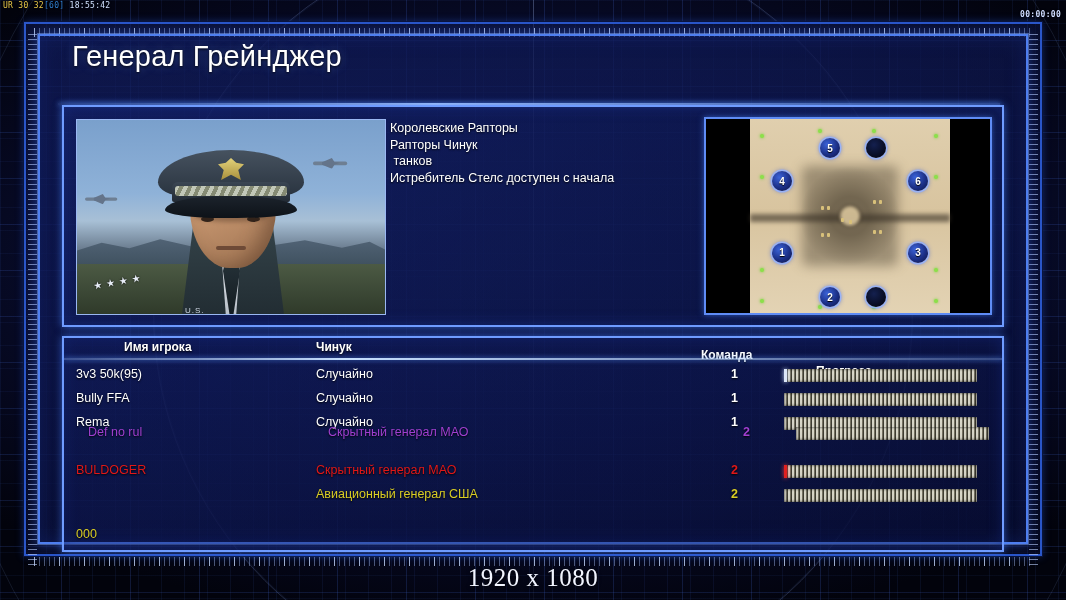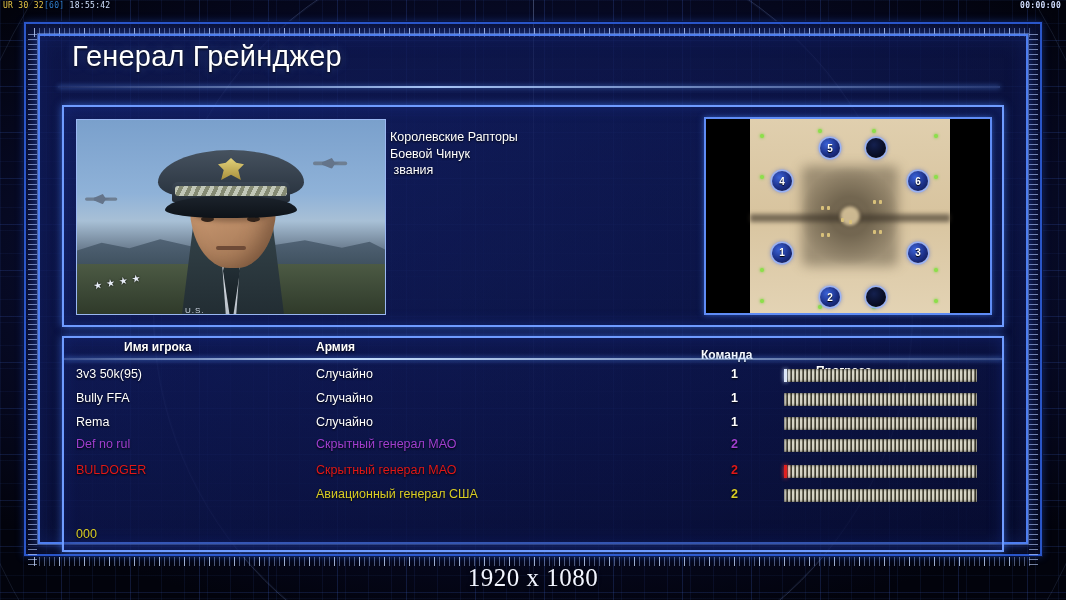--- a/index.html
+++ b/index.html
@@ -55,21 +55,21 @@
   }
 
   
   .hud{
     position:absolute; top:1px; font-family:"DejaVu Sans Mono", monospace;
     font-size:8px; letter-spacing:.3px; white-space:nowrap;
     text-shadow:0 0 2px #000;
   }
   #hud-left{ left:3px; } #hud-left .y{color:#e8c84a;}
   #hud-left .g{color:#2f7fd0;} #hud-left .c{color:#cfe0ff;}
-  #hud-right{ right:5px; color:#cfdcff; font-weight:bold; }
+  #hud-right{ right:5px; color:#cfdcff; font-weight:bold;margin-top:9px; }
 
   
   .frame-outer{
     position:absolute; left:24px; top:22px; right:24px; bottom:44px;
     border:2px solid #2a56c8;
     box-shadow:0 0 0 1px rgba(10,20,60,.9), 0 0 8px rgba(40,90,220,.45);
     background:linear-gradient(160deg, rgba(16,26,82,.55), rgba(7,12,46,.55));
   }
   .frame-inner{
     position:absolute; left:38px; top:34px; right:38px; bottom:56px;
@@ -98,21 +98,21 @@
     background-image:repeating-linear-gradient(to bottom,
       rgba(190,210,255,.7) 0 1px, transparent 1px 5px);
   }
   #ruler-top{ top:28px; left:34px; right:34px; }
   #ruler-bottom{ bottom:34px; left:34px; right:34px; }
   #ruler-left{ left:28px; top:34px; bottom:34px; }
   #ruler-right{ right:28px; top:34px; bottom:34px; }
 
   
   #title-bar{
-    position:absolute; left:58px; top:36px; right:66px; height:50px;
+    position:absolute; left:58px; top:36px; right:66px; height:67px;
   }
   #page-title{
     position:absolute; left:14px; top:4px;
     font-size:29px; font-weight:400; color:#ffffff;
     letter-spacing:.2px;
     text-shadow:0 1px 3px rgba(0,0,0,.85), 0 0 10px rgba(120,170,255,.35);
   }
   .title-rule{
     position:absolute; left:0; right:0; height:2px;
     background:linear-gradient(to right, rgba(120,165,255,.15), rgba(175,205,255,.95) 40%, rgba(120,165,255,.25));
@@ -239,21 +239,21 @@
     position:absolute; top:156px; font-size:10px; color:#e8eef7; letter-spacing:4px;
     text-shadow:0 0 2px #000;
   }
   #gen-stars-l{ left:16px; transform:rotate(-10deg); }
   .gen-us{
     position:absolute; left:108px; top:186px; font-size:8px; color:#cfd8e4; letter-spacing:1px;
   }
 
   
   #ability-list{
-    position:absolute; left:326px; top:22px; width:300px;
+    position:absolute; left:326px; top:13px; width:300px;
     color:#ffffff; font-size:12.5px; line-height:16.6px;
     text-shadow:0 1px 2px rgba(0,0,0,.9);
   }
   #ability-list div{ white-space:pre; }
 
   
   #map-frame{
     position:absolute; right:10px; top:10px; width:288px; height:198px;
     border:2px solid #5f8cf5;
     box-shadow:0 0 6px rgba(70,130,255,.6);
@@ -410,22 +410,23 @@
       <div class="gen-crest"></div>
       <div class="gen-capband"></div>
       <div class="gen-scram"></div>
       <div class="gen-capbrim"></div>
       <div class="gen-stars" id="gen-stars-l">★★★★</div>
       <div class="gen-us">U.S.</div>
     </div>
 
     <div id="ability-list">
         <div>Королевские Рапторы</div>
-        <div>Боевой Чинук</div>
-        <div> звания</div>
+        <div>Рапторы Чинук</div>
+        <div> танков</div>
+        <div>Истребитель Стелс доступен с начала</div>
       </div>
 
     <div id="map-frame">
       <div id="map-img">
         <div class="mroad" id="mroad-c"></div>
         <div class="mroad" id="mroad-h"></div>
         <div class="mroad" id="mroad-eye"></div>
       <div class="mgreen" style="left: 6%; top: 9%;"></div>
           <div class="mgreen" style="left: 35%; top: 6%;"></div>
           <div class="mgreen" style="left: 62%; top: 6%;"></div>
@@ -457,21 +458,21 @@
           <div class="mspot empty" style="left: 63%; top: 15%;"></div>
           <div class="mspot empty" style="left: 63%; top: 92%;"></div>
         </div>
     </div>
 
   </div>
 
   <div id="roster">
     <div id="roster-head">
       <div class="col-h" id="h-name">Имя игрока</div>
-      <div class="col-h" id="h-army">Армия</div>
+      <div class="col-h" id="h-army">Чинук</div>
       <div class="col-h" id="h-team">Команда</div>
       <div class="col-h" id="h-prog">Прогресс</div>
       <div class="hrule"></div>
     </div>
     <div id="roster-rows">
         <div class="prow" style="top: 26px;">
           <div class="p-name" style="color: rgb(255, 255, 255);">3v3 50k(95)</div>
           <div class="p-army" style="color: rgb(255, 255, 255);">Случайно</div>
           <div class="p-team" style="color: rgb(255, 255, 255);">1</div>
           <div class="p-bar cap-white"></div>
@@ -481,21 +482,21 @@
           <div class="p-army" style="color: rgb(255, 255, 255);">Случайно</div>
           <div class="p-team" style="color: rgb(255, 255, 255);">1</div>
           <div class="p-bar"></div>
         </div>
         <div class="prow" style="top: 74px;">
           <div class="p-name" style="color: rgb(255, 255, 255);">Rema</div>
           <div class="p-army" style="color: rgb(255, 255, 255);">Случайно</div>
           <div class="p-team" style="color: rgb(255, 255, 255);">1</div>
           <div class="p-bar"></div>
         </div>
-        <div class="prow" style="top: 96px;">
+        <div class="prow" style="top: 84px; margin-left: 12px;">
           <div class="p-name" style="color: rgb(160, 63, 208);">Def no rul</div>
           <div class="p-army" style="color: rgb(160, 63, 208);">Скрытный генерал МАО</div>
           <div class="p-team" style="color: rgb(160, 63, 208);">2</div>
           <div class="p-bar"></div>
         </div>
         <div class="prow" style="top: 122px;">
           <div class="p-name" style="color: rgb(224, 24, 24);">BULDOGER</div>
           <div class="p-army" style="color: rgb(224, 24, 24);">Скрытный генерал МАО</div>
           <div class="p-team" style="color: rgb(224, 24, 24);">2</div>
           <div class="p-bar cap-red"></div>

